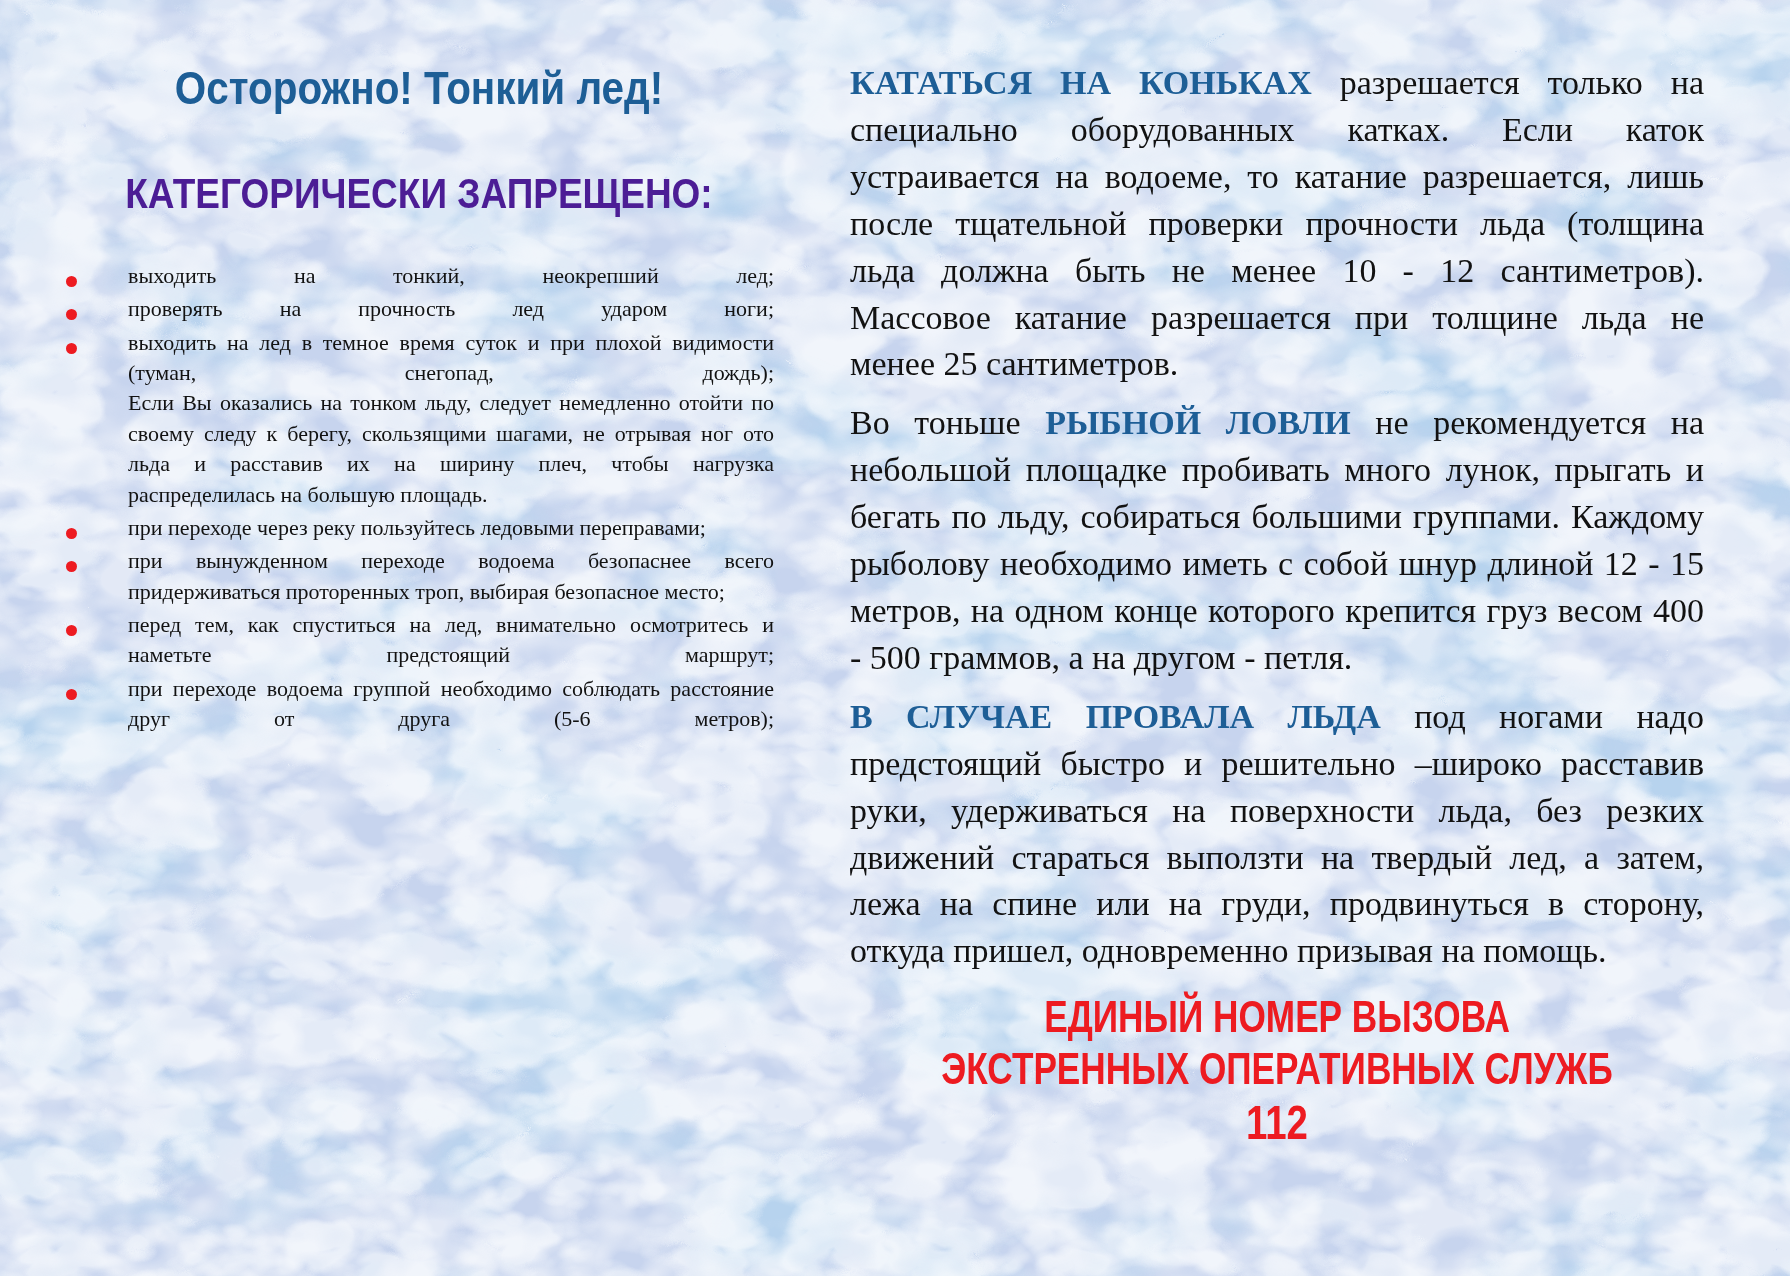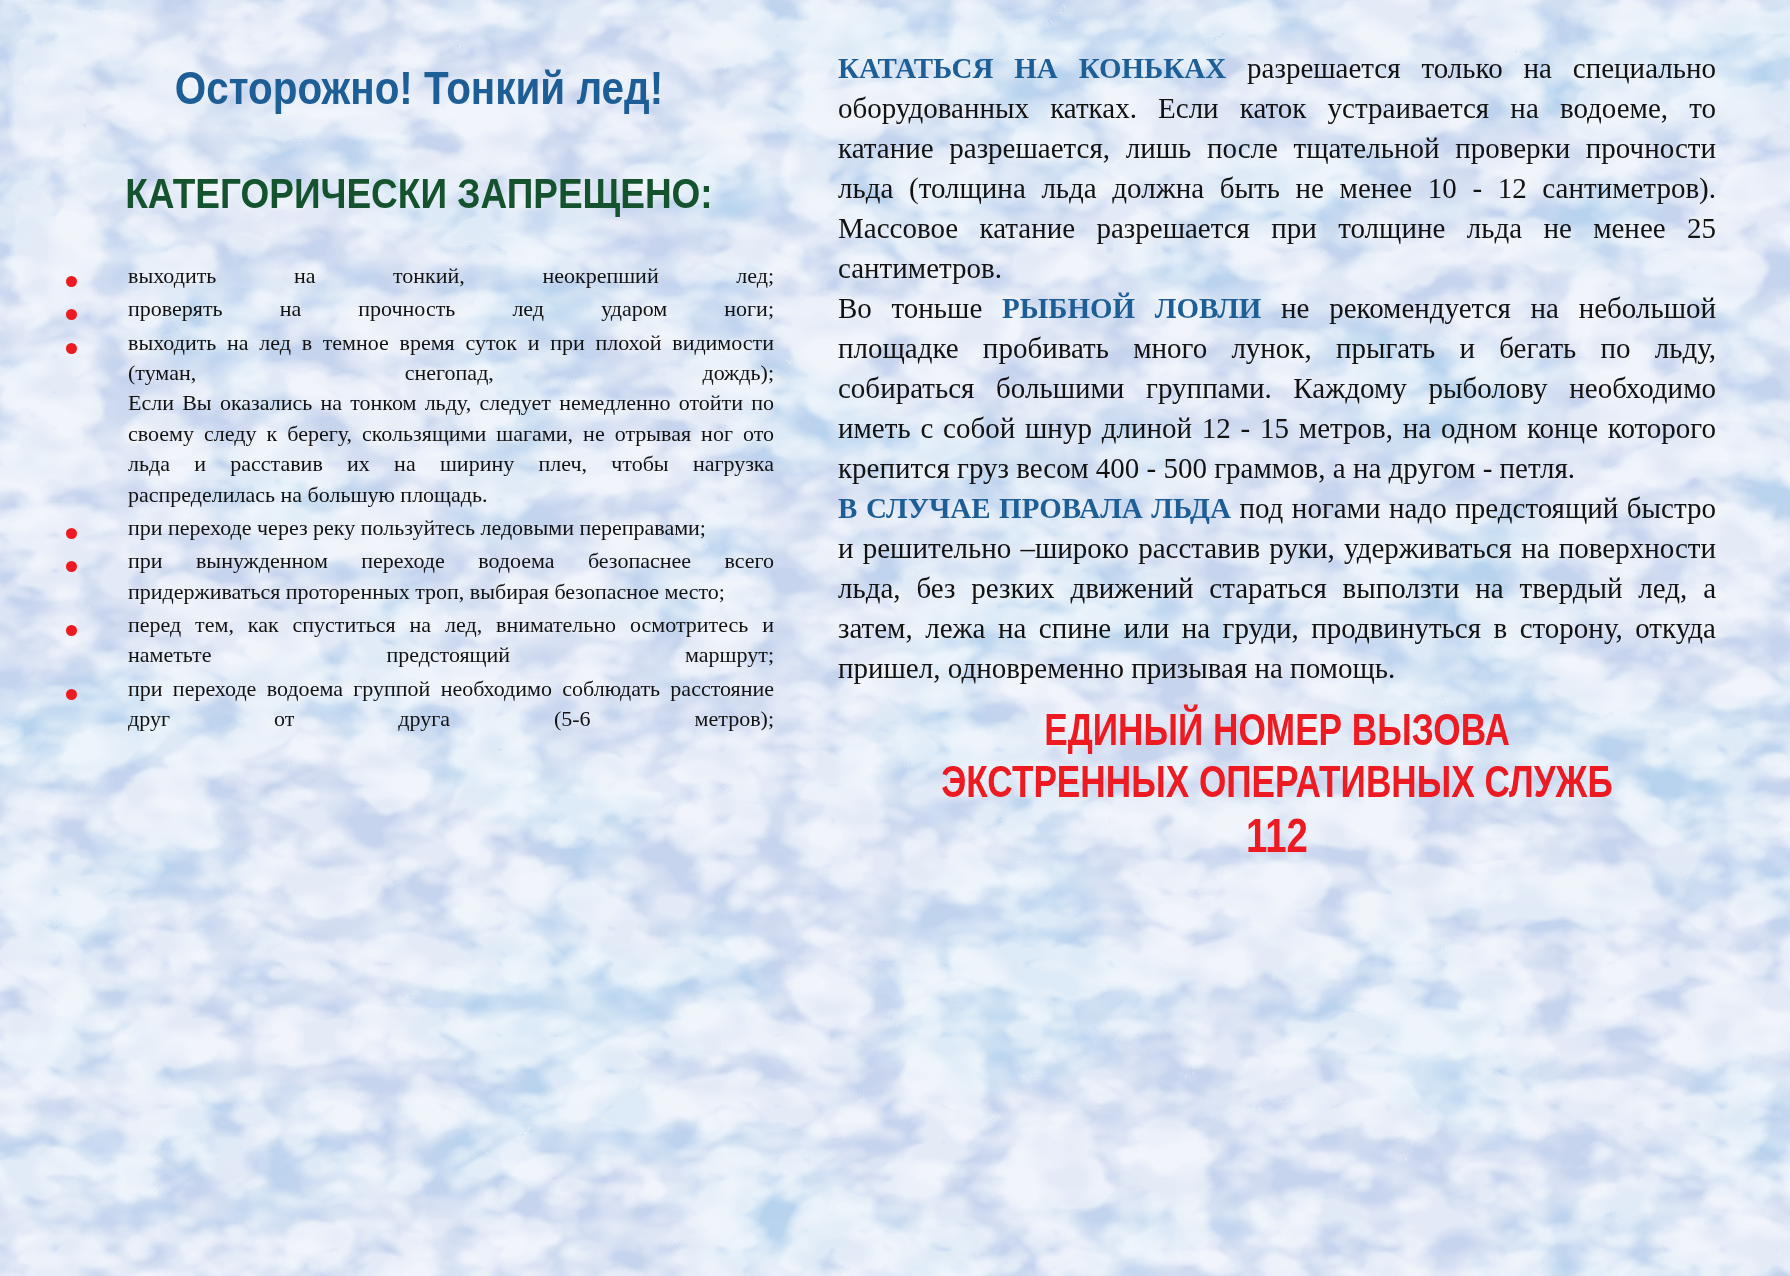--- a/index.html
+++ b/index.html
@@ -31,21 +31,21 @@
     color:#1d5e96;
     text-align:center;
     margin:14px 0 0 0;
     white-space:nowrap;
   }
   .h-red{
     font-family:"Liberation Sans", sans-serif;
     font-weight:bold;
     font-size:43px;
     line-height:1.1;
-    color:#14532d;
+    color:#4c1d95;
     text-align:center;
     margin:56px 0 0 0;
     white-space:nowrap;
   }
   .h-rules{
     font-family:"Liberation Sans", sans-serif;
     font-weight:bold;
     font-size:31px;
     line-height:1.15;
     color:#1d5e96;
@@ -68,22 +68,22 @@
     flex:0 0 auto;
     width:11px;height:11px;border-radius:50%;
     background:#ed1b21;
     margin:15px 13px 0 2px;
   }
   .li-text{flex:1;text-align:justify;}
   .stretch{text-align:justify;text-align-last:justify;}
   .stretch-last{text-align-last:justify;}
 
   .col-right p{
-    margin:0;
-    font-size:29px;
+    margin:12px;
+    font-size:34px;
     line-height:1.38;
     text-align:justify;
   }
   .lead{
     font-weight:bold;
     color:#1d5e96;
   }
   .closing{
     font-family:"Liberation Sans", sans-serif;
     font-weight:bold;

